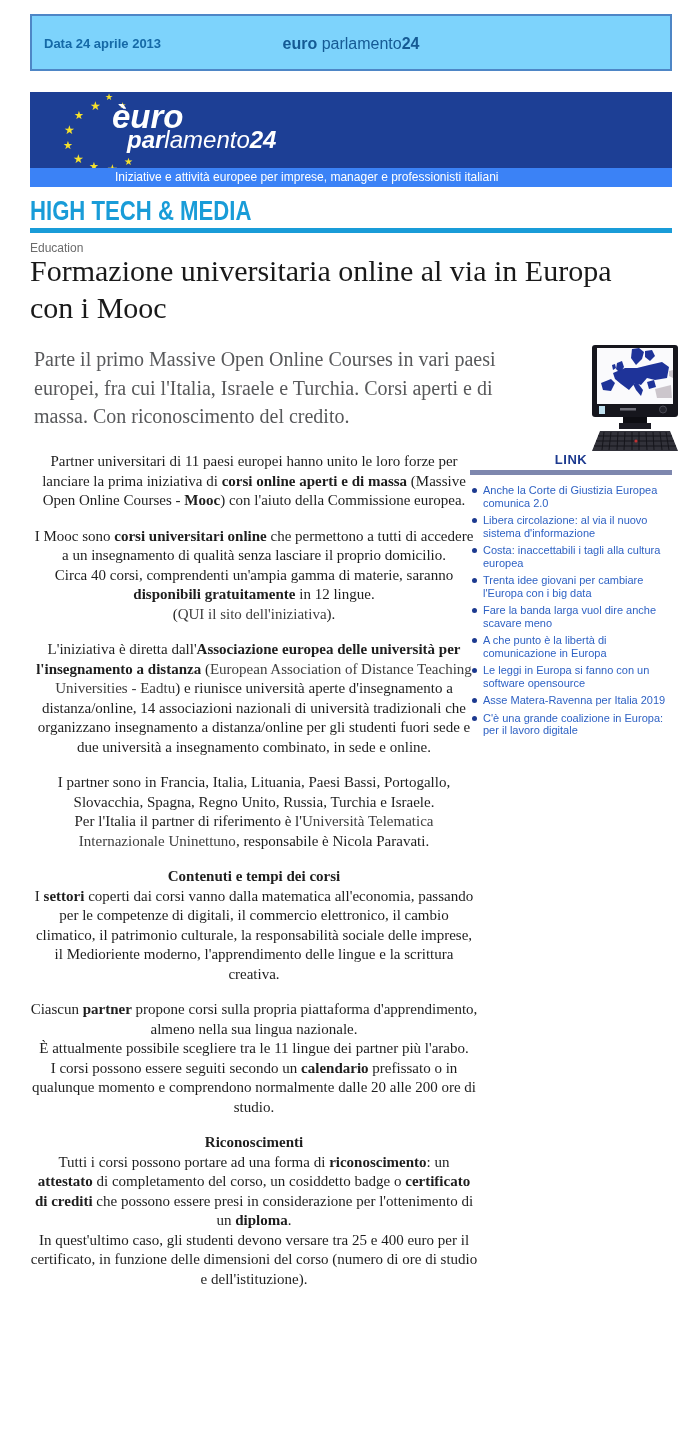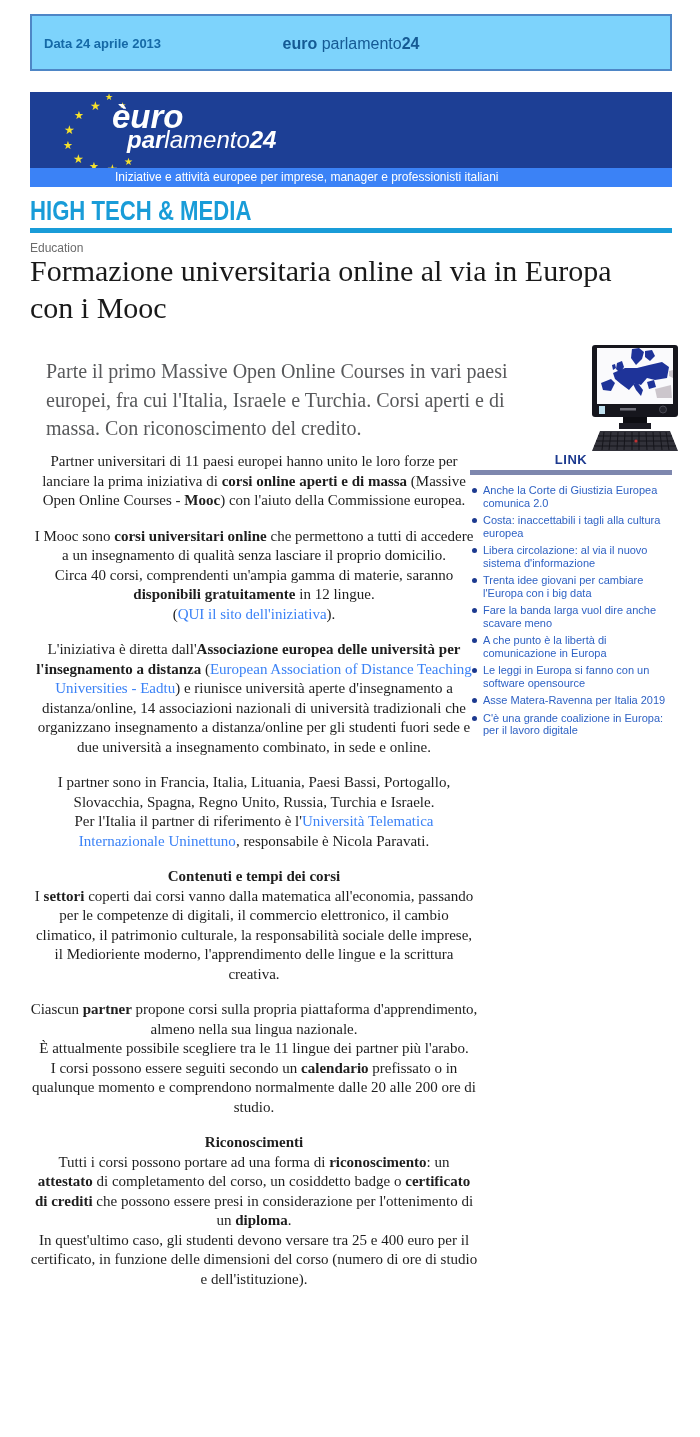--- a/index.html
+++ b/index.html
@@ -27,30 +27,30 @@
   
   .section-title{position:absolute;left:30px;top:196px;font-size:27px;font-weight:bold;color:#199cd8;
                  transform:scaleX(0.82);transform-origin:left center;white-space:nowrap;}
   .section-rule{position:absolute;left:30px;top:228px;width:642px;height:5px;background:#199cd8;}
   .kicker{position:absolute;left:30px;top:241px;font-size:12px;color:#6b6b6b;}
 
   
   .title{position:absolute;left:30px;top:252px;width:666px;margin:0;
          font-family:"Liberation Serif",serif;font-weight:400;font-size:30px;line-height:37px;
          color:#191919;white-space:pre-wrap;}
-  .standfirst{position:absolute;left:30px;top:341px;width:560px;margin:16px;
+  .standfirst{position:absolute;left:30px;top:341px;width:560px;margin:4px;
               font-family:"Liberation Serif",serif;font-size:20px;line-height:28.5px;
               color:#58595b;white-space:pre-wrap;}
 
   
   .article{position:absolute;left:30px;top:452px;width:448px;
            font-family:"Liberation Serif",serif;font-size:15px;line-height:19.5px;color:#1e1e1e;}
   .body-para{margin:0 0 16px 0;white-space:pre-wrap;text-align:center;}
   .body-para b{font-weight:bold;}
-  .body-link{color:#3b82f6;text-decoration:none;cursor:pointer;margin-top:30px;}
+  .body-link{color:#404040;text-decoration:none;cursor:pointer;margin-top:30px;}
 
   
   .sidebar{position:absolute;left:470px;top:452px;width:202px;}
   .link-title{font-size:13px;font-weight:bold;color:#1d3a8f;text-align:center;letter-spacing:.5px;}
   .link-rule{height:5px;background:#7e87ae;margin-top:3px;}
   .link-list{list-style:none;margin:9px 0 0 0;padding:0;}
   .link-list li{position:relative;padding-left:13px;margin-bottom:5px;
                 font-size:11px;line-height:12.5px;}
   .link-list li::before{content:"";position:absolute;left:2px;top:4px;width:5px;height:5px;
                         border-radius:50%;background:#1d3a8f;}
@@ -156,22 +156,22 @@
       <p class="body-para"><b>Riconoscimenti</b><span>
 Tutti i corsi possono portare ad una forma di </span><b>riconoscimento</b><span>: un </span><b>attestato</b><span> di completamento del corso, un cosiddetto badge o </span><b>certificato di crediti</b><span> che possono essere presi in considerazione per l'ottenimento di un </span><b>diploma</b><span>.
 In quest'ultimo caso, gli studenti devono versare tra 25 e 400 euro per il certificato, in funzione delle dimensioni del corso (numero di ore di studio e dell'istituzione).</span></p>
     </div>
 
   <div class="sidebar">
     <div class="link-title">LINK</div>
     <div class="link-rule"></div>
     <ul class="link-list">
         <li><a class="side-link" href="#">Anche la Corte di Giustizia Europea comunica 2.0</a></li>
+        <li><a class="side-link" href="#">Libera circolazione: al via il nuovo sistema d'informazione</a></li>
         <li><a class="side-link" href="#">Costa: inaccettabili i tagli alla cultura europea</a></li>
-        <li><a class="side-link" href="#">Libera circolazione: al via il nuovo sistema d'informazione</a></li>
         <li><a class="side-link" href="#">Trenta idee giovani per cambiare l'Europa con i big data</a></li>
         <li><a class="side-link" href="#">Fare la banda larga vuol dire anche scavare meno</a></li>
         <li><a class="side-link" href="#">A che punto è la libertà di comunicazione in Europa</a></li>
         <li><a class="side-link" href="#">Le leggi in Europa si fanno con un software opensource</a></li>
         <li><a class="side-link" href="#">Asse Matera-Ravenna per Italia 2019</a></li>
         <li><a class="side-link" href="#">C'è una grande coalizione in Europa: per il lavoro digitale</a></li>
       </ul>
   </div>
 
 </div>

